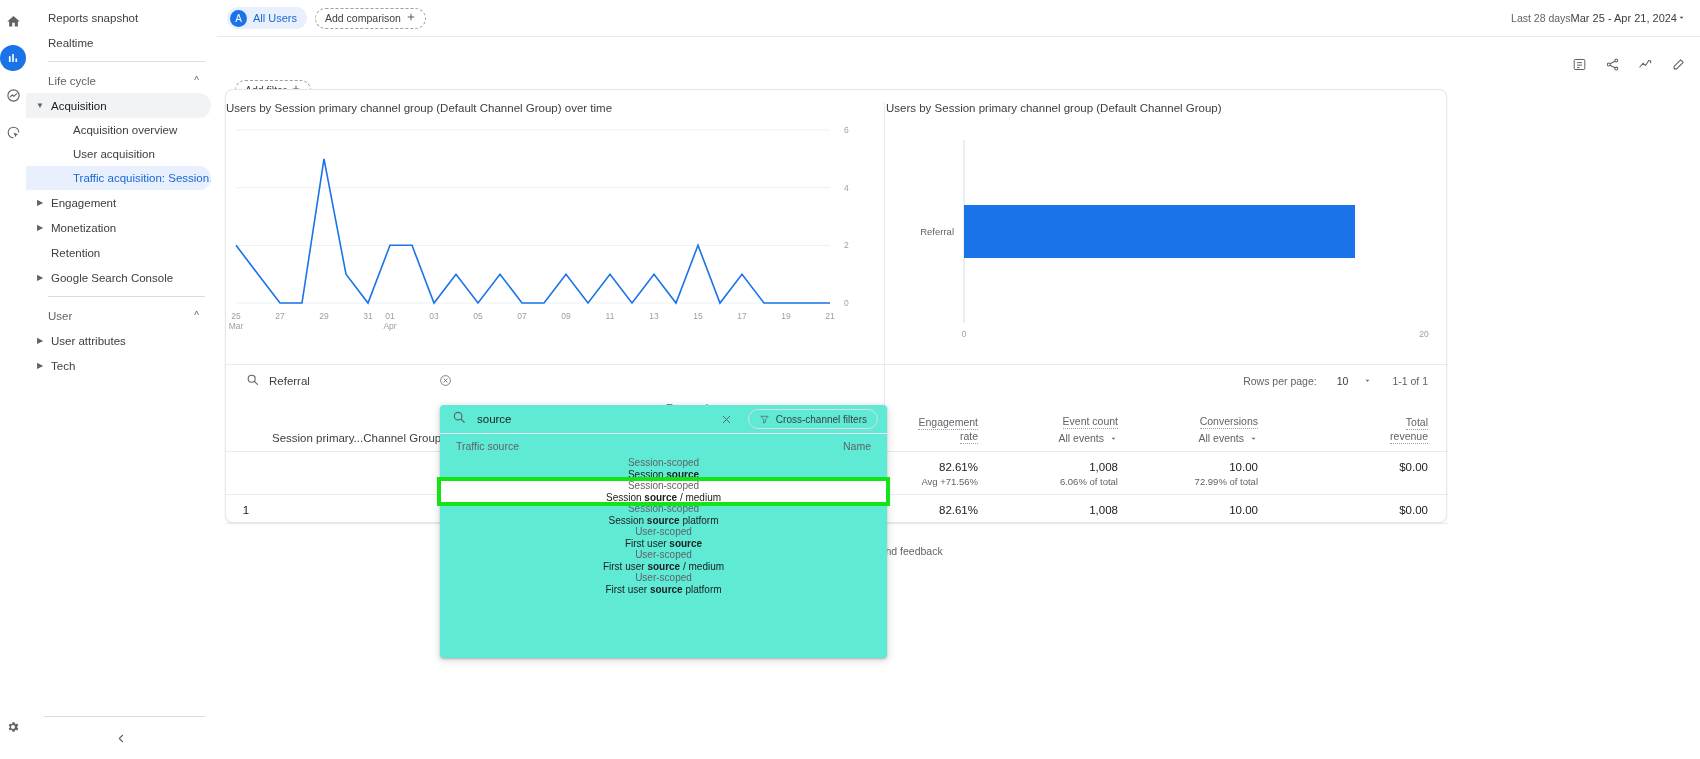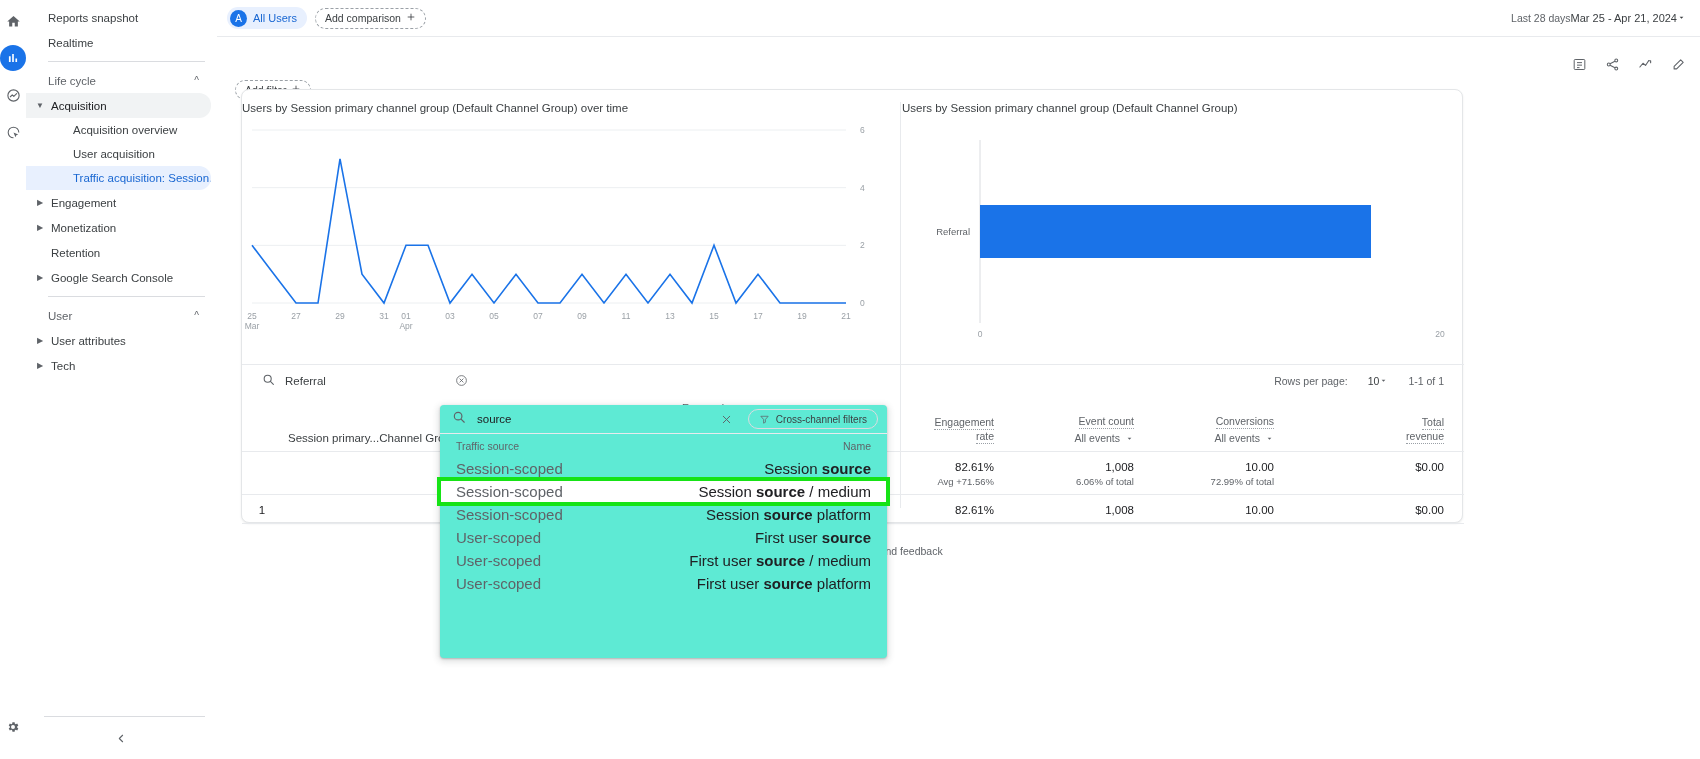--- a/index.html
+++ b/index.html
@@ -116,21 +116,21 @@
     display: inline-flex; align-items: center; gap: 5px;
     height: 20px; padding: 0 9px; border-radius: 11px;
     border: 1px dashed #9aa0a6; color: #3c4043; font-size: 10.5px;
     margin: 8px 0 0 18px; cursor: pointer; background: #fff;
   }
   .title-actions { margin-left: auto; display: flex; gap: 18px; padding-top: 6px; color: #5f6368; }
   .title-actions > span { cursor: pointer; display: flex; }
 
   
   .card {
-    position: absolute; left: 24px; top: 89px; width: 1222px; height: 434px;
+    position: absolute; left: 8px; top: 89px; width: 1222px; height: 434px;
     background: #fff; border: 1px solid #e4e6e8; border-radius: 8px;
     box-shadow: 0 1px 2px rgba(60,64,67,.10);
   }
   .charts { display: flex; height: 260px; }
   .chart-box { position: relative; }
   .chart-title {
     position: absolute; top: 12px; left: 0; font-size: 11.5px; color: #3c4043;
   }
   .left-chart { width: 660px; padding: 0 0 0 20px; }
   .right-chart { flex: 1; padding: 0 0 0 20px; border-left: 0; }
@@ -146,21 +146,21 @@
   .searchbox { display: flex; align-items: center; gap: 10px; width: 215px; }
   .searchbox input {
     border: none; outline: none; font-size: 11.5px; color: #3c4043;
     font-family: "Liberation Sans", sans-serif; width: 160px; background: transparent;
   }
   .clear-circle { color: #5f6368; cursor: pointer; display:flex; }
   .rows-per-page {
     margin-left: auto; display: flex; align-items: center; gap: 20px;
     font-size: 10.5px; color: #5f6368; padding-right: 20px;
   }
-  .rpp-select { display: inline-flex; align-items: center; gap: 0; color: #3c4043; cursor: pointer; }
+  .rpp-select { display: inline-flex; align-items: center; gap: 15px; color: #3c4043; cursor: pointer; }
 
   table.gatable { position: absolute; top: 306px; left: 0; width: 1222px; border-collapse: collapse; }
   table.gatable th {
     font-size: 10.5px; font-weight: normal; color: #5f6368;
     vertical-align: bottom; padding: 6px 0 7px 0; text-align: right;
     border-bottom: 1px solid #e8eaed;
   }
   .th-inner { display: inline-block; text-align: right; }
   .dotted { border-bottom: 1px dotted #9aa0a6; display: inline-block; padding-bottom: 1px; }
   .allevents { display: inline-flex; align-items: center; gap: 5px; color: #5f6368; margin-top: 3px; }
@@ -203,21 +203,21 @@
     display: inline-flex; align-items: center; gap: 6px; height: 20px;
     padding: 0 10px; border: 1px solid #dadce0; border-radius: 10px;
     font-size: 10px; color: #3c4043; cursor: pointer; white-space: nowrap;
   }
   .dd-head {
     display: flex; justify-content: space-between; align-items: center;
     height: 23px; padding: 0 16px 0 16px; font-size: 10.5px; color: #5f6368;
   }
   .dd-row {
     display: flex; justify-content: space-between; align-items: center;
-    height: 23px; padding: 0 16px; font-size: 15px; color: #3c4043; cursor: pointer;
+    height: 23px; padding: 0 16px; font-size: 10px; color: #3c4043; cursor: pointer; flex-direction: column;
   }
   .dd-row .scope { color: #5f6368; }
   .dd-row .nm { color: #202124; }
   .dd-row .nm b { font-weight: bold; }
   .dd-row.highlight {
     outline: 4px solid #16e316; outline-offset: -1px; background: #fff;
   }
 </style>
 </head>
 <body>

